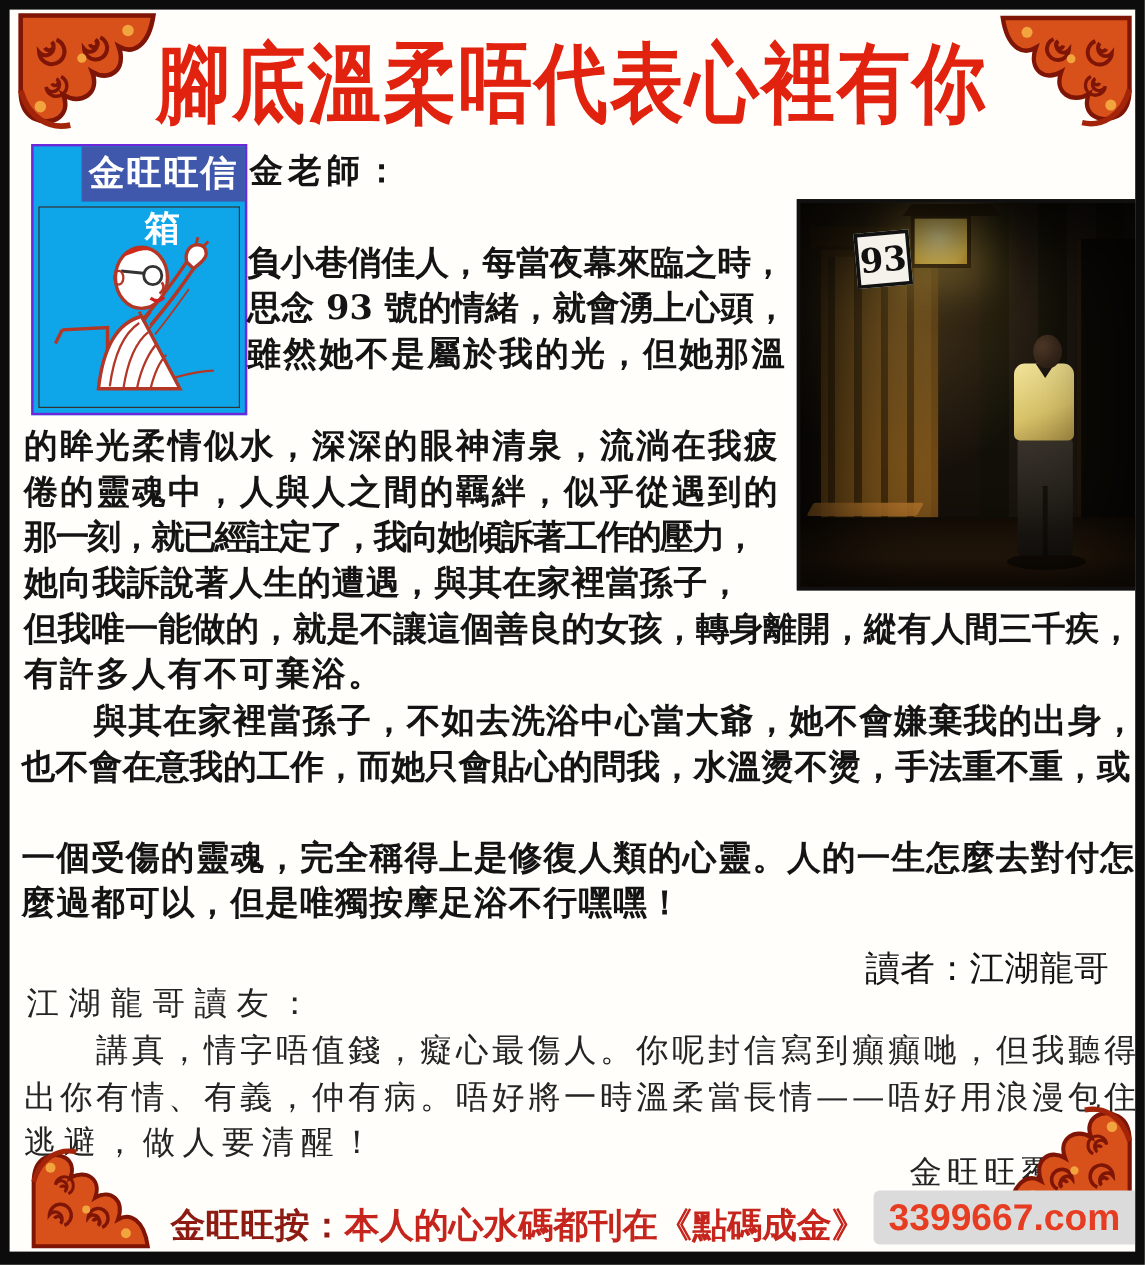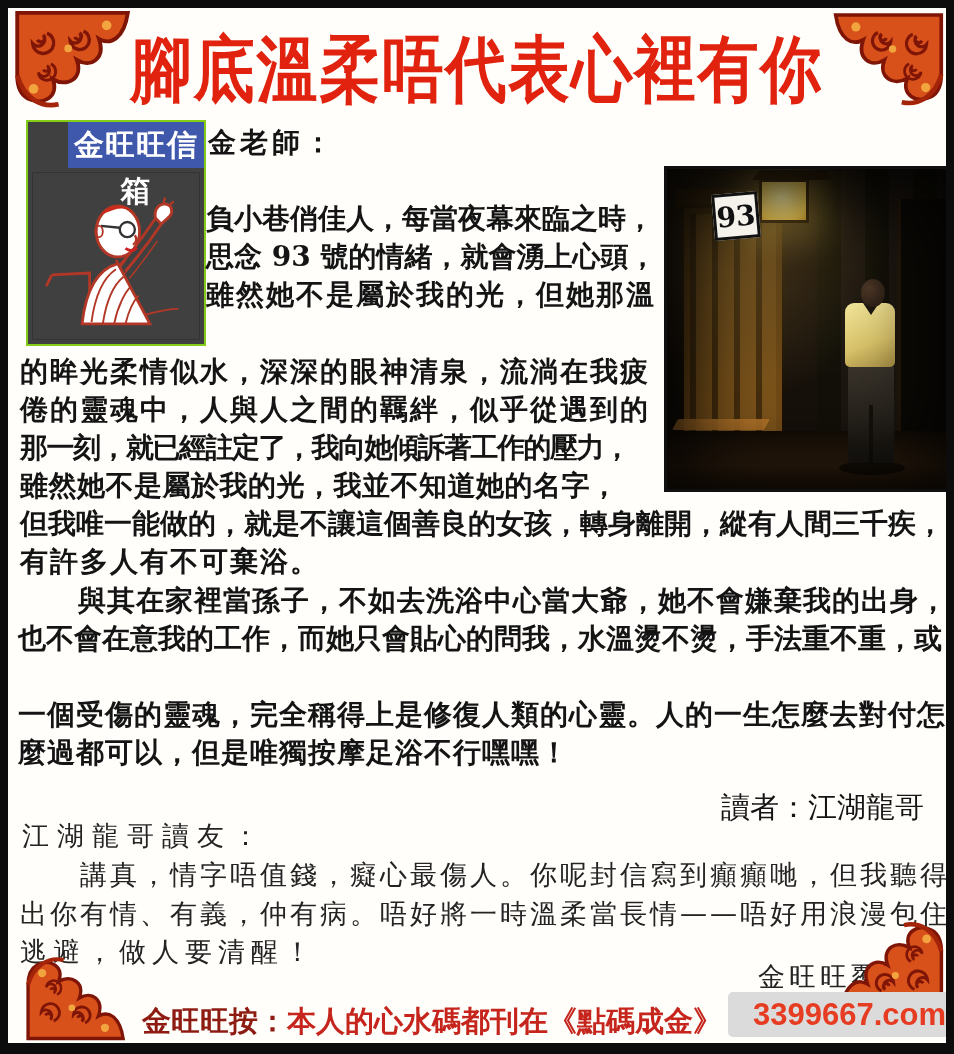--- a/index.html
+++ b/index.html
@@ -19,21 +19,21 @@
   }
   
   .orn{position:absolute;z-index:3;}
   .orn.tl{left:2px;top:2px;}
   .orn.tr{right:2px;top:2px;transform:scaleX(-1);}
   .orn.bl{left:2px;bottom:2px;transform:scaleY(-1);}
   .orn.br{right:2px;bottom:22px;transform:scale(-1,-1);}
   
   .logobox{
     position:absolute;left:18px;top:112px;width:180px;height:226px;
-    border:2px solid #84cc16;background:#404040;box-sizing:border-box;padding-left:40px;
+    border:2px solid #6d28d9;background:#0ea5e9;box-sizing:border-box;padding-left:40px;
   }
   .logobox .hdr{
     height:46px;background:#3f58ab;color:#fff;text-align:center;
     font-family:"Liberation Sans","DejaVu Sans",sans-serif;
     font-size:30px;font-weight:bold;line-height:46px;letter-spacing:1px;
   }
   .logobox .art{position:absolute;left:4px;top:50px;right:4px;bottom:4px;border:1px solid #333;}
   
   .l{
     position:absolute;white-space:nowrap;color:#141414;
@@ -84,21 +84,21 @@
   .ph-step1{position:absolute;left:8px;top:250px;width:92px;height:11px;background:#c07c2c;
     transform:skewX(-28deg);opacity:.9;border-radius:2px;}
   .ph-step2{position:absolute;left:16px;top:268px;width:120px;height:10px;background:#9a6020;
     transform:skewX(-30deg);opacity:.85;border-radius:2px;}
   .ph-vignette{position:absolute;inset:0;
     background:radial-gradient(ellipse at 30% 22%,rgba(255,200,90,.20),transparent 45%);
     box-shadow:inset 0 0 70px 32px rgba(0,0,0,.82);}
   
   .watermark{
     position:absolute;right:0;bottom:6px;width:218px;height:45px;background:#dbdbdb;
-    border-radius:5px 0 0 5px;text-align:right;line-height:45px;z-index:9;
+    border-radius:5px 0 0 5px;text-align:center;line-height:45px;z-index:9;
     font-family:"Liberation Sans","DejaVu Sans",sans-serif;
     font-size:31px;font-weight:bold;color:#e63c22;
   }
 </style>
 </head>
 <body>
 
 <svg width="0" height="0" style="position:absolute">
   <defs>
     <g id="orn-sym">
@@ -174,21 +174,21 @@
     <div class="ph-vignette"></div>
   </div>
 
   <div class="l" style="top:116px;left:200px;letter-spacing:4px">金老師：</div>
   <div class="l" style="top:192px;left:198px;letter-spacing:0px">負小巷俏佳人，每當夜幕來臨之時，</div>
   <div class="l" style="top:230px;left:198px;letter-spacing:0px">思念 93 號的情緒，就會湧上心頭，</div>
   <div class="l" style="top:268px;left:198px;letter-spacing:2px">雖然她不是屬於我的光，但她那溫</div>
   <div class="l" style="top:345px;left:12px;letter-spacing:2px">的眸光柔情似水，深深的眼神清泉，流淌在我疲</div>
   <div class="l" style="top:383px;left:12px;letter-spacing:2px">倦的靈魂中，人與人之間的羈絆，似乎從遇到的</div>
   <div class="l" style="top:421px;left:12px;letter-spacing:-1.5px">那一刻，就已經註定了，我向她傾訴著工作的壓力，</div>
-  <div class="l" style="top:459px;left:12px;letter-spacing:0.5px">雖然她不是屬於我的光，我並不知道她的名字，</div>
+  <div class="l" style="top:459px;left:12px;letter-spacing:0.5px">她向我訴說著人生的遭遇，與其在家裡當孫子，</div>
   <div class="l" style="top:497px;left:12px;letter-spacing:0px">但我唯一能做的，就是不讓這個善良的女孩，轉身離開，縱有人間三千疾，</div>
   <div class="l" style="top:535px;left:12px;letter-spacing:2px">有許多人有不可棄浴。</div>
   <div class="l" style="top:574px;left:70px;letter-spacing:1px">與其在家裡當孫子，不如去洗浴中心當大爺，她不會嫌棄我的出身，</div>
   <div class="l" style="top:612px;left:10px;letter-spacing:0px">也不會在意我的工作，而她只會貼心的問我，水溫燙不燙，手法重不重，或</div>
   <div class="l" style="top:688px;left:10px;letter-spacing:1px">一個受傷的靈魂，完全稱得上是修復人類的心靈。人的一生怎麼去對付怎</div>
   <div class="l" style="top:726px;left:10px;letter-spacing:1px">麼過都可以，但是唯獨按摩足浴不行嘿嘿！</div>
   <div class="l sig" style="top:763px;right:22px;font-size:29px">讀者：江湖龍哥</div>
 
   <div class="l kai" style="top:810px;left:14px;letter-spacing:8px">江湖龍哥讀友：</div>
   <div class="l kai" style="top:849px;left:72px;letter-spacing:3px">講真，情字唔值錢，癡心最傷人。你呢封信寫到癲癲哋，但我聽得</div>

